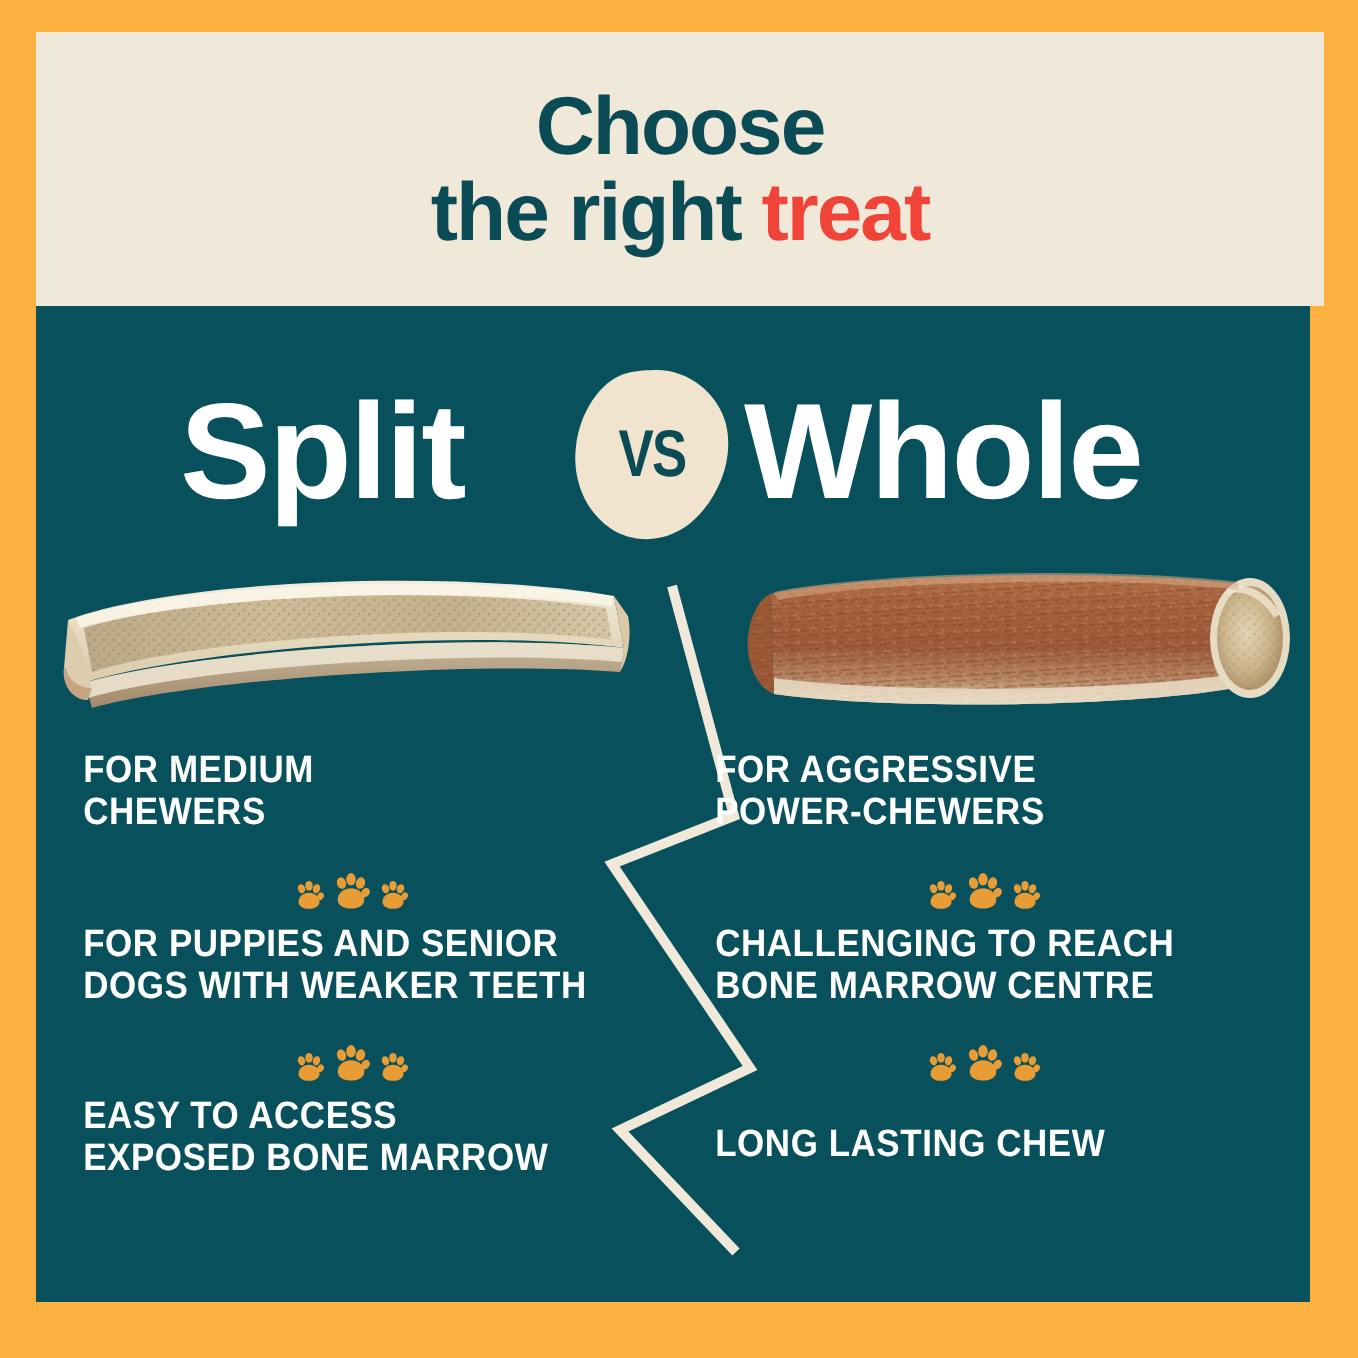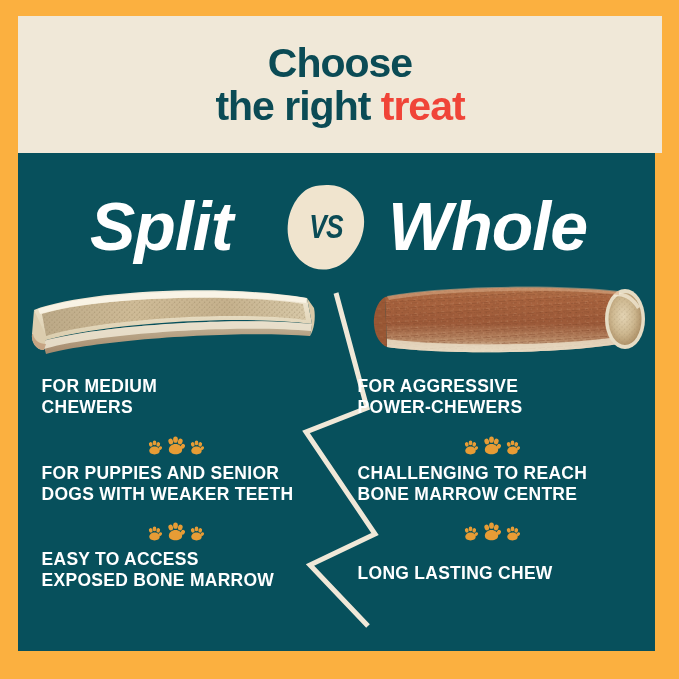--- a/index.html
+++ b/index.html
@@ -35,33 +35,33 @@
 
   
   .panel{
     position:absolute;left:18px;top:153px;width:637px;height:498px;
     background:#07505c;
     overflow:hidden;
   }
 
   
   .title-row{
-    position:absolute;left:0;top:26px;width:505px;height:95px;font-style:italic;
+    position:absolute;left:0;top:26px;width:505px;height:95px;
   }
   .word{
     position:absolute;top:0;
     font-family:"Liberation Sans", sans-serif;
     font-weight:bold;
     color:#ffffff;
     font-size:68px;
     line-height:95px;
     letter-spacing:-1px;
   }
   .word-split{left:72px;}
-  .word-whole{left:370px;}
+  .word-whole{left:354px;}
 
   .vs-blob{
     position:absolute;left:268px;top:4px;width:80px;height:88px;
   }
   .vs-blob svg{display:block;width:80px;height:88px;}
   .vs-text{
     position:absolute;left:268px;top:4px;width:80px;height:88px;
     display:flex;align-items:center;justify-content:center;
     font-family:"Liberation Sans Narrow","Liberation Sans", sans-serif;
     font-weight:bold;font-size:33px;color:#0b4b55;

